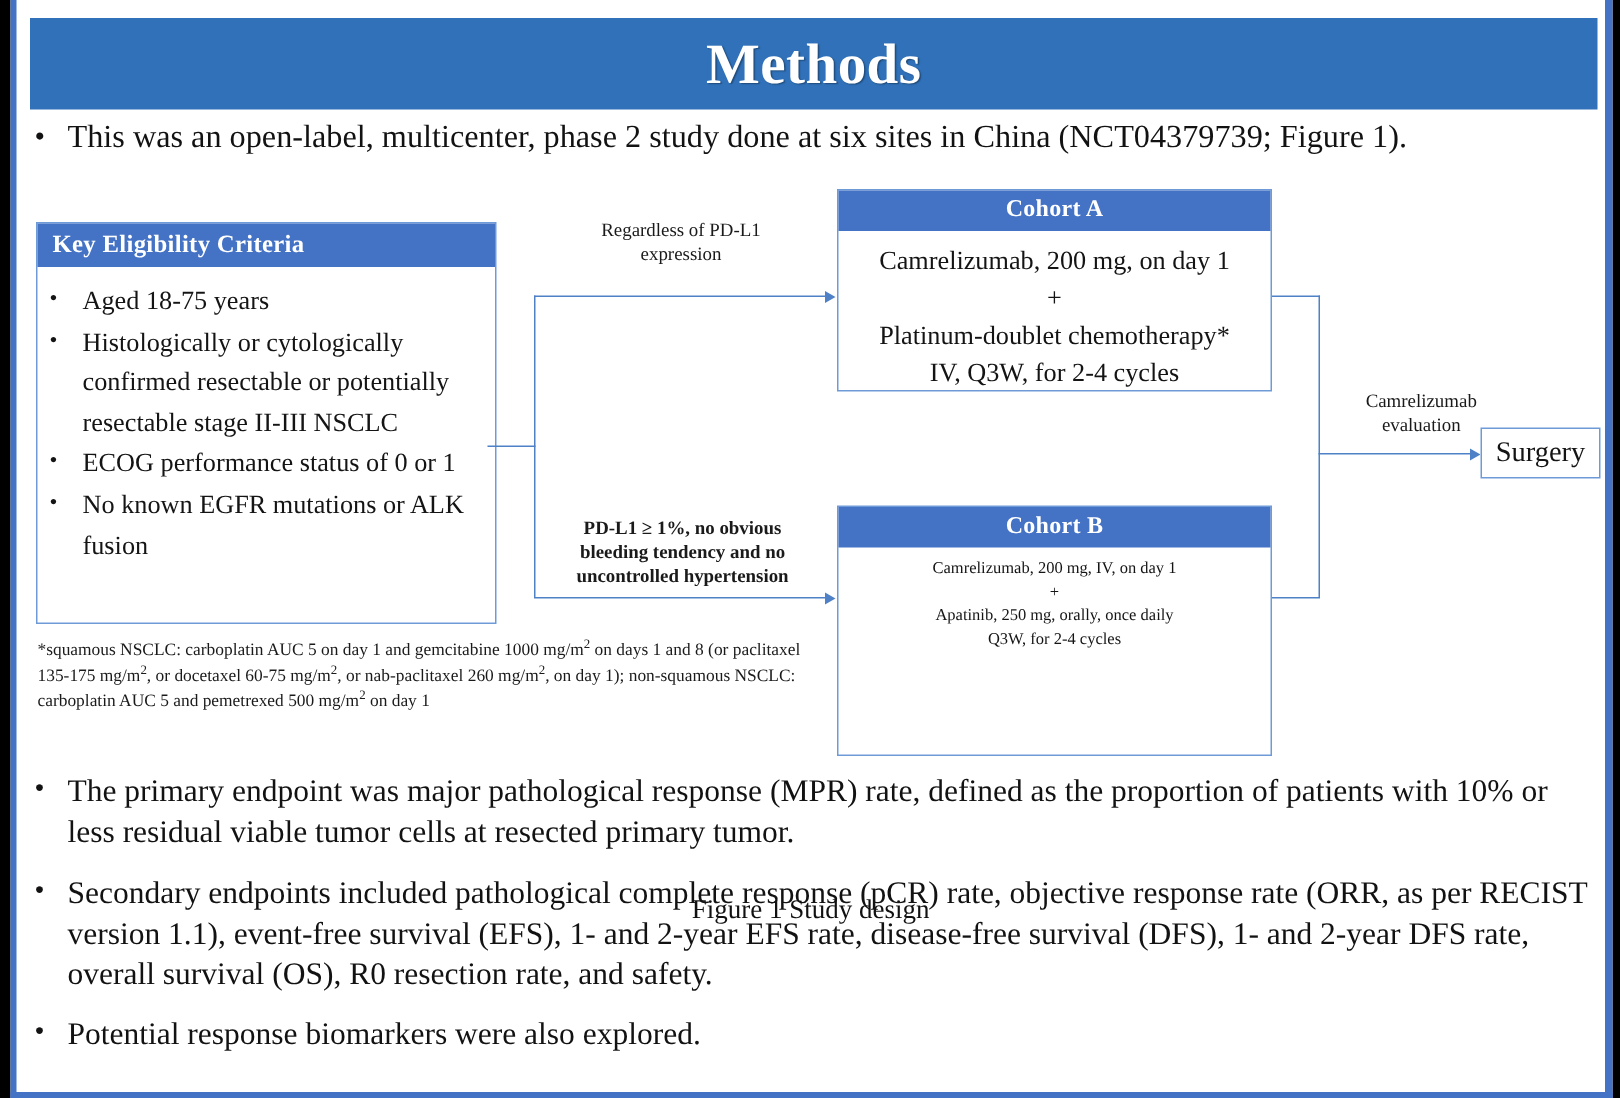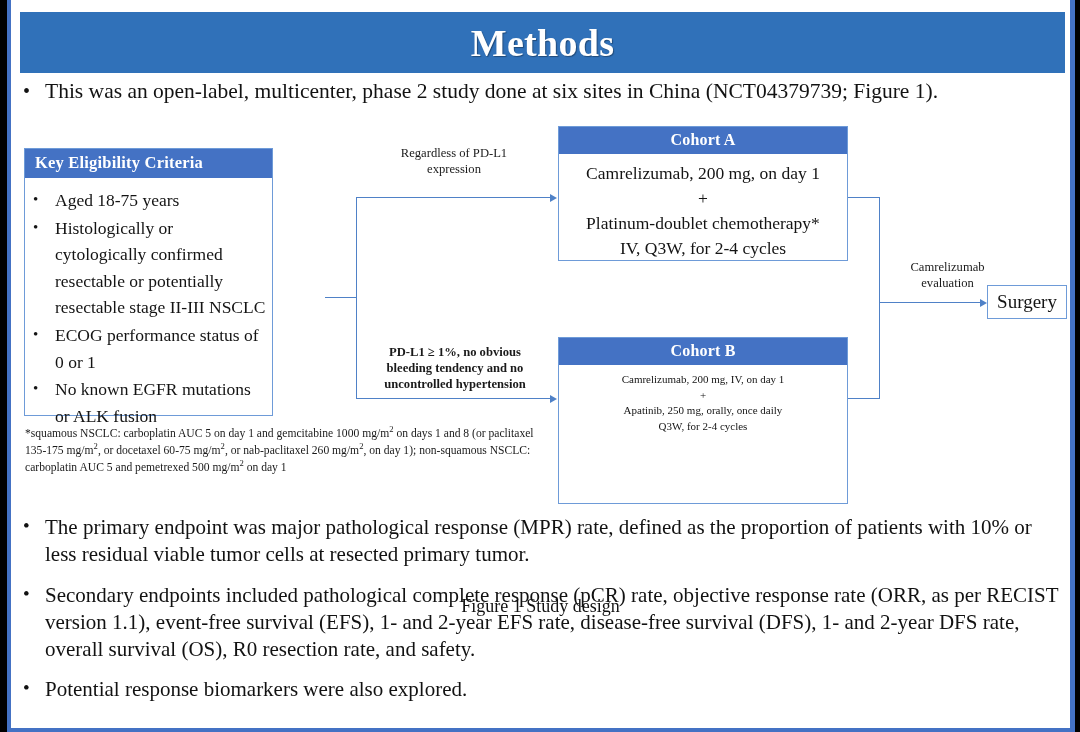--- a/index.html
+++ b/index.html
@@ -101,21 +101,21 @@
   .box-body {
     text-align: center;
     font-size: 17.5px;
     color: #141414;
     line-height: 1.42;
     padding: 7px 6px 9px 6px;
   }
 
   
   #eligibility-box {
-    left: 13px; top: 36px; width: 249px; height: 268px;
+    left: 13px; top: 36px; width: 307px; height: 268px;
   }
   .crit-list { padding: 9px 6px 0 8px; }
   .crit-item {
     display: flex;
     align-items: flex-start;
     font-size: 17.5px;
     color: #141414;
     line-height: 1.52;
     margin-bottom: 1px;
   }

